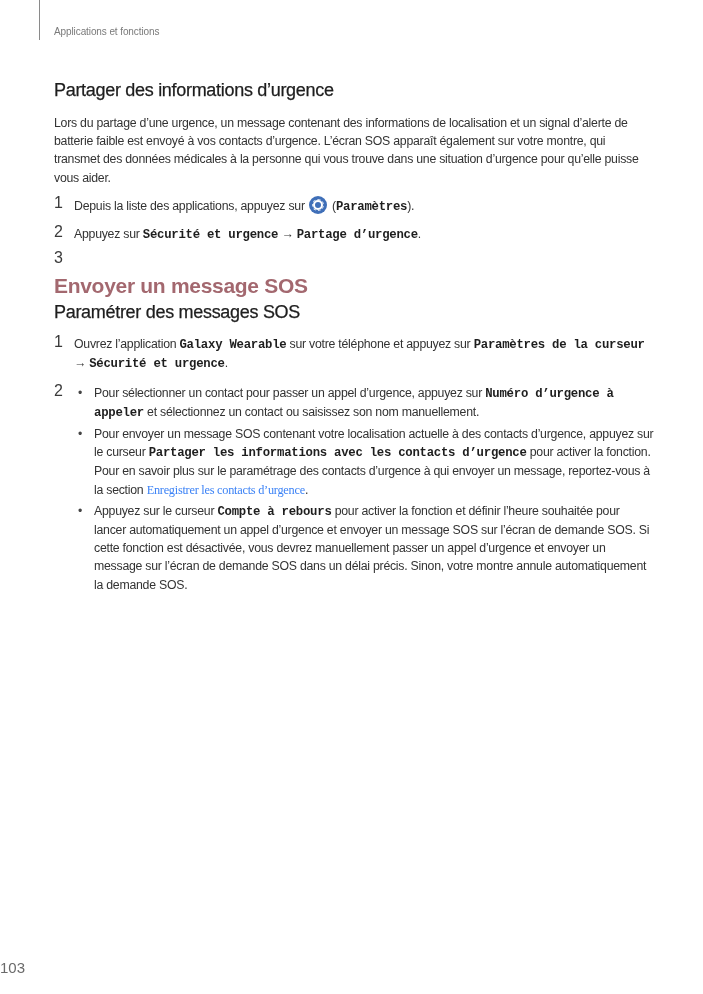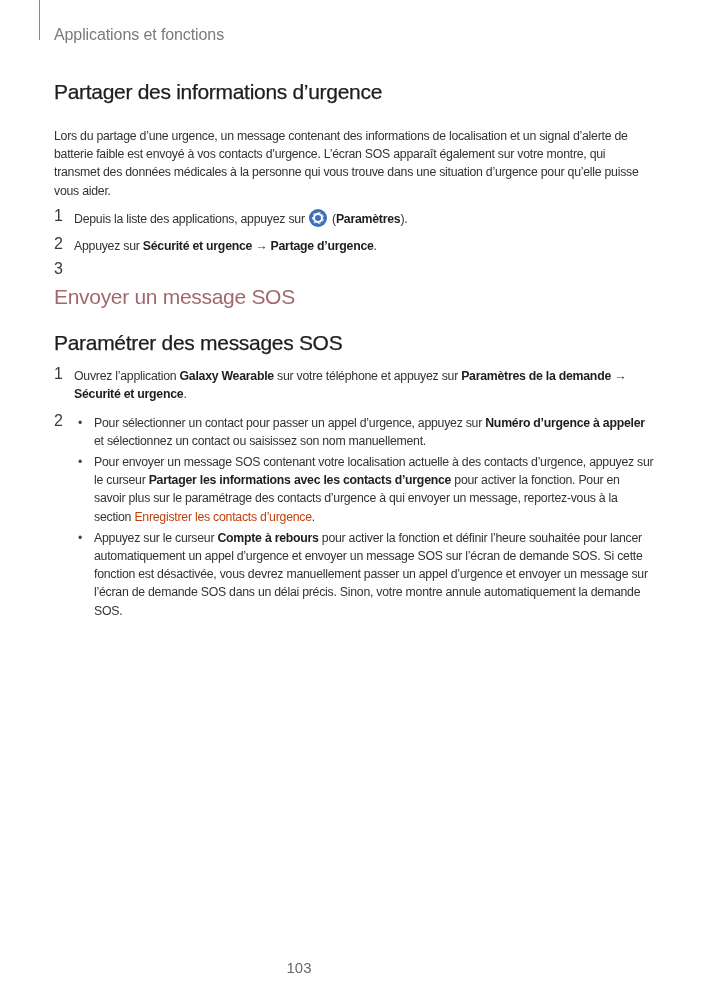--- a/index.html
+++ b/index.html
@@ -20,41 +20,41 @@
       left: 39px;
       top: 0;
       width: 1px;
       height: 40px;
       background: #8a8a8a;
     }
     .running-header {
       position: absolute;
       left: 54px;
       top: 26px;
-      font-size: 16px;
+      font-size: 10px;
       color: #7a7a7a;
       letter-spacing: -0.1px;
     }
     .content {
       position: absolute;
       left: 54px;
       top: 80px;
       width: 600px;
     }
     h2.sub {
-      font-size: 21px;
+      font-size: 18px;
       font-weight: normal;
       color: #1e1e1e;
       margin: 0;
       letter-spacing: -0.3px;
       -webkit-text-stroke: 0.25px #1e1e1e;
     }
     h1.section {
       font-size: 21px;
-      font-weight: normal;
+      font-weight: bold;
       color: #a3686f;
       margin: 0;
       letter-spacing: -0.3px;
     }
     p.body {
       font-size: 12.3px;
       line-height: 18.2px;
       margin: 0;
       letter-spacing: -0.25px;
       color: #333333;
@@ -71,40 +71,42 @@
       position: absolute;
       left: 0;
       top: -2px;
       font-size: 16px;
       color: #3a3a3a;
     }
     .step p { margin: 0; }
     b, .b {
       font-weight: bold;
       color: #1e1e1e;
+      font-family: Liberation Mono, monospace;
     }
     .bullets {
       margin: 2px 0 0 0;
       padding: 0;
       list-style: none;
     }
     .bullets li {
       position: relative;
       padding-left: 20px;
       margin-bottom: 3px;
     }
     .bullets li .dot {
       position: absolute;
       left: 4px;
       top: 0;
       color: #444;
     }
     .link {
-      color: #c2410c;
+      color: #3b82f6;
       cursor: pointer;
+      font-family: Liberation Serif, serif;
     }
     .gear {
       display: inline-block;
       width: 18px;
       height: 18px;
       border-radius: 50%;
       background: #3f6fb8;
       vertical-align: -4px;
       position: relative;
       margin: 0 2px 0 1px;
@@ -124,58 +126,58 @@
       width: 12px; height: 12px;
       border-radius: 50%;
       border: 1px dashed rgba(255,255,255,0.8);
       box-sizing: border-box;
     }
     .page-number {
       position: absolute;
       left: 0;
       width: 598px;
       top: 959px;
-      text-align: center;
+      text-align: left;
       font-size: 15px;
       color: #6a6a6a;
     }
   </style>
 </head>
 <body>
 
 <div class="header-rule"></div>
 <div class="running-header">Applications et fonctions</div>
 
 <div class="content">
 
   <h2 class="sub">Partager des informations d’urgence</h2>
 
-  <p class="body" style="margin-top:23px;">Lors du partage d’une urgence, un message contenant des informations de localisation et un signal d’alerte de batterie faible est envoyé à vos contacts d’urgence. L’écran SOS apparaît également sur votre montre, qui transmet des données médicales à la personne qui vous trouve dans une situation d’urgence pour qu’elle puisse vous aider.</p>
+  <p class="body" style="margin-top:13px;">Lors du partage d’une urgence, un message contenant des informations de localisation et un signal d’alerte de batterie faible est envoyé à vos contacts d’urgence. L’écran SOS apparaît également sur votre montre, qui transmet des données médicales à la personne qui vous trouve dans une situation d’urgence pour qu’elle puisse vous aider.</p>
 
   <div class="step" style="margin-top:9px;">
     <span class="num">1</span>
     <p><span>Depuis la liste des applications, appuyez sur </span><span class="gear"></span><span> (</span><span class="b">Paramètres</span><span>).</span></p>
   </div>
 
   <div class="step" style="margin-top:9px;">
     <span class="num">2</span>
     <p><span>Appuyez sur </span><span class="b">Sécurité et urgence</span><span> → </span><span class="b">Partage d’urgence</span><span>.</span></p>
   </div>
 
   <div class="step" style="margin-top:7px;">
     <span class="num">3</span>
   </div>
 
   <h1 class="section" style="margin-top:30px;">Envoyer un message SOS</h1>
 
-  <h2 class="sub" style="margin-top:22px;">Paramétrer des messages SOS</h2>
+  <h2 class="sub" style="margin-top:4px;">Paramétrer des messages SOS</h2>
 
   <div class="step" style="margin-top:12px;">
     <span class="num">1</span>
-    <p><span>Ouvrez l’application </span><span class="b">Galaxy Wearable</span><span> sur votre téléphone et appuyez sur </span><span class="b">Paramètres de la demande</span><span> → </span><span class="b">Sécurité et urgence</span><span>.</span></p>
+    <p><span>Ouvrez l’application </span><span class="b">Galaxy Wearable</span><span> sur votre téléphone et appuyez sur </span><span class="b">Paramètres de la curseur</span><span> → </span><span class="b">Sécurité et urgence</span><span>.</span></p>
   </div>
 
   <div class="step" style="margin-top:10px;">
     <span class="num">2</span>
 
     <ul class="bullets">
       <li>
         <span class="dot">•</span>
         <span>Pour sélectionner un contact pour passer un appel d’urgence, appuyez sur </span><span class="b">Numéro d’urgence à appeler</span><span> et sélectionnez un contact ou saisissez son nom manuellement.</span>
       </li>

